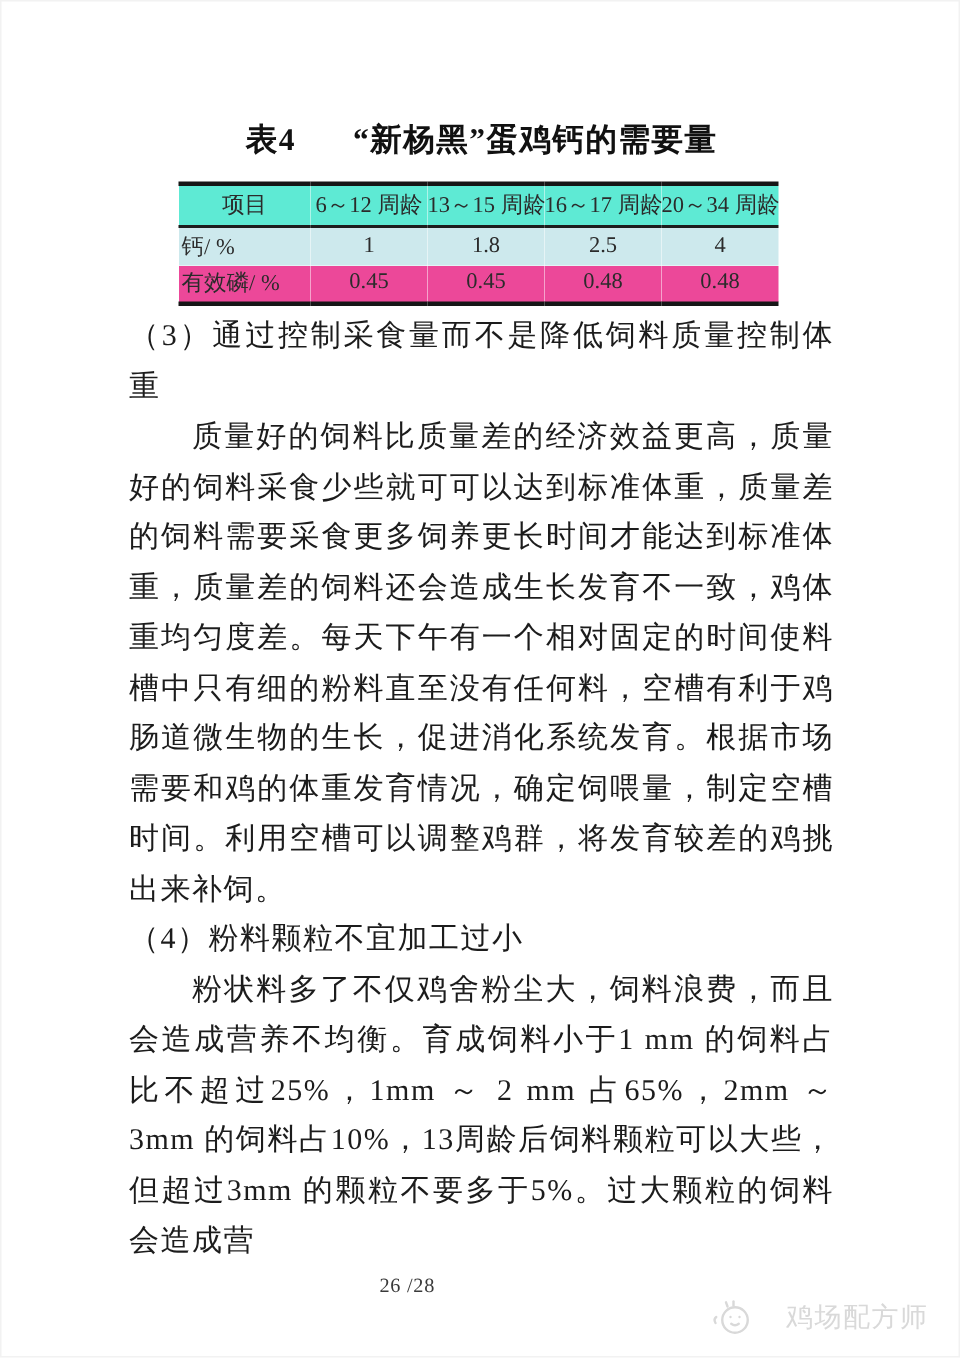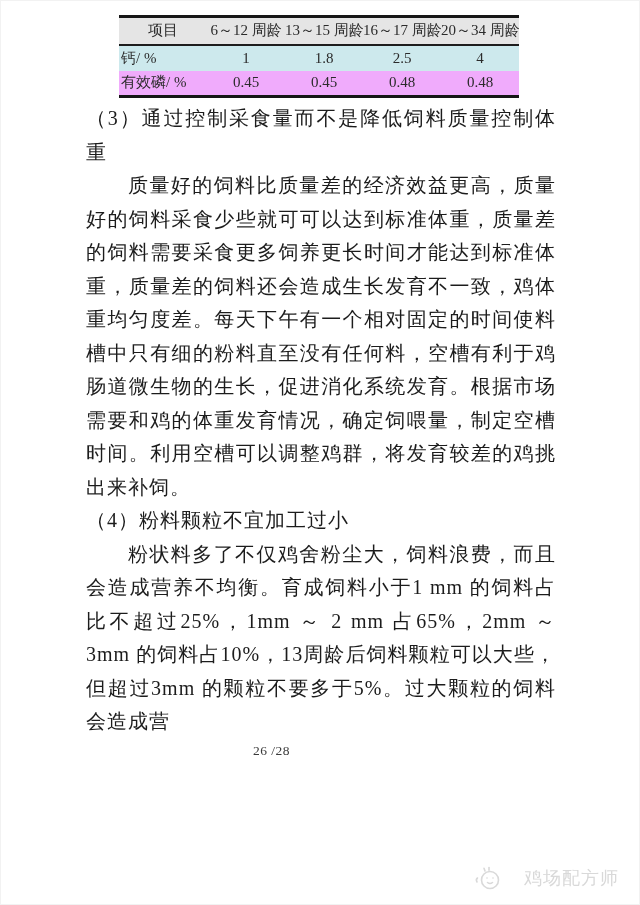--- a/index.html
+++ b/index.html
@@ -38,24 +38,24 @@
     color: #2b2b2b;
   }
   .feed-table th, .feed-table td {
     font-weight: normal;
     text-align: center;
     height: 26px;
     padding: 0;
     white-space: nowrap;
     overflow: hidden;
   }
-  .feed-table thead tr { background: #e5e5e5; border-bottom: 2px solid #1d1d1d; }
+  .feed-table thead tr { background: #5eead4; border-bottom: 2px solid #1d1d1d; }
   .feed-table thead th { height: 28px; }
   .feed-table tr.row-blue { background: #cde9ed; }
-  .feed-table tr.row-orange { background: #f0abfc; }
+  .feed-table tr.row-orange { background: #ec4899; }
   .feed-table .col-label { width: 88px; }
   .feed-table td.row-label { text-align: left; padding-left: 2px; }
 
   
   .bodytext {
     margin: 4px 83px 0 85px;
     font-size: 20px;
     line-height: 33.5px;
     letter-spacing: 1px;
     text-align: justify;
@@ -86,20 +86,23 @@
     letter-spacing: 1px;
     user-select: none;
   }
   .watermark svg { display: block; }
 </style>
 </head>
 <body>
 
 <div class="page">
 
+  <div class="table-caption">
+    <span class="prefix">表4</span><span>“新杨黑”蛋鸡钙的需要量</span>
+  </div>
 
   <table class="feed-table">
     <thead>
       <tr>
         <th class="col-label">项目</th>
         <th>6～12 周龄</th>
         <th>13～15 周龄</th>
         <th>16～17 周龄</th>
         <th>20～34 周龄</th>
       </tr>

